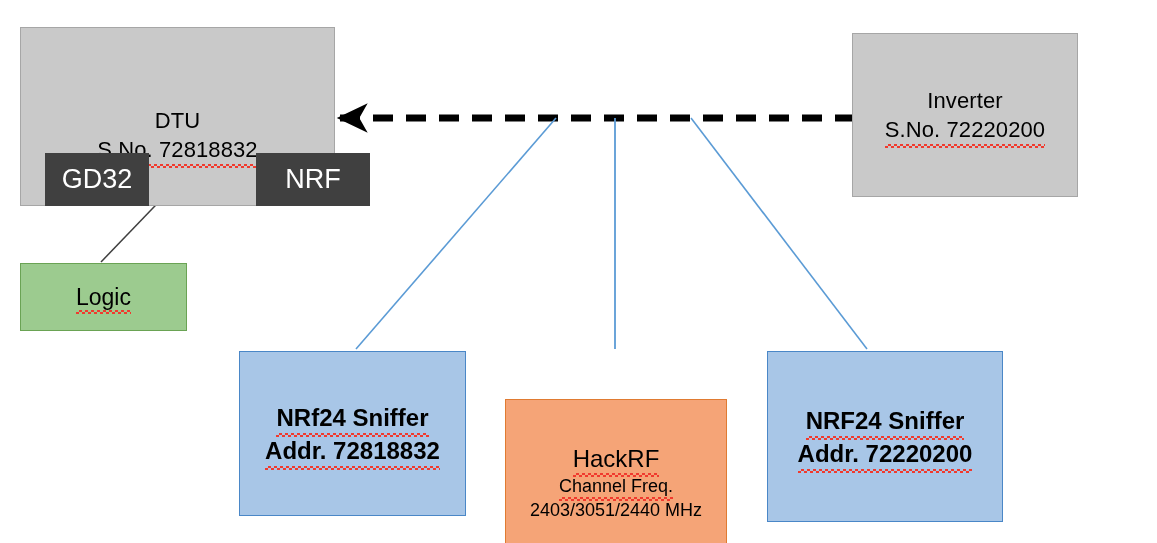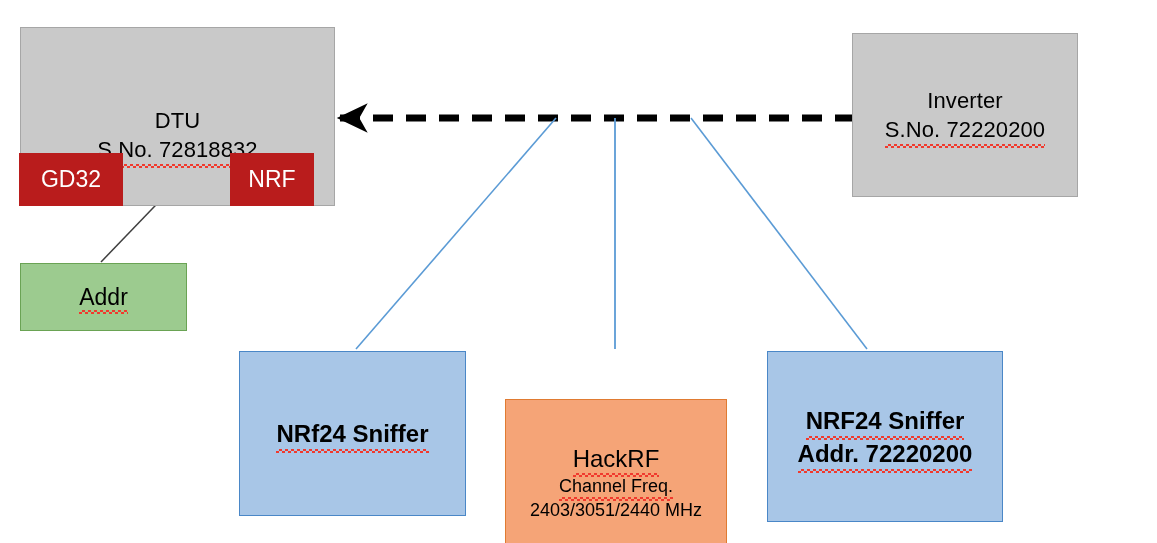--- a/index.html
+++ b/index.html
@@ -13,23 +13,23 @@
   
   .grey-box{background:#c9c9c9;border:1px solid #a6a6a6;color:#000;}
   #dtu-box{left:20px;top:27px;width:315px;height:179px;}
   #dtu-label-wrap{position:absolute;left:0;right:0;top:78px;}
   #inverter-box{left:852px;top:33px;width:226px;height:164px;}
 
   .title-line{font-size:22px;line-height:29px;letter-spacing:.1px;}
   .sub-line{font-size:22px;line-height:30px;letter-spacing:.1px;}
 
   
-  .black-box{background:#b91c1c;color:#ffffff;font-size:23px;}
+  .black-box{background:#404040;color:#ffffff;font-size:27px;margin-left:26px;}
   #gd32-box{left:19px;top:153px;width:104px;height:53px;}
-  #nrf-box{left:230px;top:153px;width:84px;height:53px;}
+  #nrf-box{left:230px;top:153px;width:114px;height:53px;}
 
   
   #logic-box{left:20px;top:263px;width:167px;height:68px;
              background:#9ccb8f;border:1px solid #6aa354;color:#000;font-size:23px;}
 
   
   .blue-box{background:#a8c6e7;border:1px solid #4a87c7;color:#000;font-weight:bold;}
   #sniffer-left{left:239px;top:351px;width:227px;height:165px;}
   #sniffer-right{left:767px;top:351px;width:236px;height:171px;}
   .orange-box{background:#f5a477;border:1px solid #e07b32;color:#000;}
@@ -88,33 +88,36 @@
 
   <div class="box black-box" id="gd32-box">
     <span>GD32</span>
   </div>
 
   <div class="box black-box" id="nrf-box">
     <span>NRF</span>
   </div>
 
   <div class="box" id="logic-box">
-    <span class="sq">Addr</span>
+    <span class="sq">Logic</span>
   </div>
 
   <div class="box grey-box" id="inverter-box">
     <div class="title-line">Inverter</div>
     <div class="sub-line">
       <span class="sq">S.No. 72220200</span>
     </div>
   </div>
 
   <div class="box blue-box" id="sniffer-left">
     <div class="b-line1">
       <span class="sq">NRf24 Sniffer</span>
+    </div>
+    <div class="b-line2">
+      <span class="sq">Addr. 72818832</span>
     </div>
   </div>
 
   <div class="box orange-box" id="hackrf-box">
     <div class="h-title">
       <span class="sq">HackRF</span>
     </div>
     <div class="h-sub">
       <span class="sq">Channel Freq.</span>
     </div>

